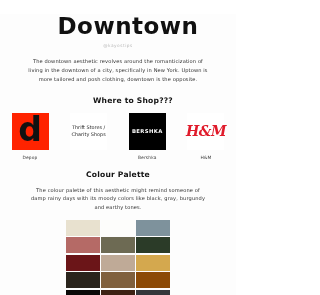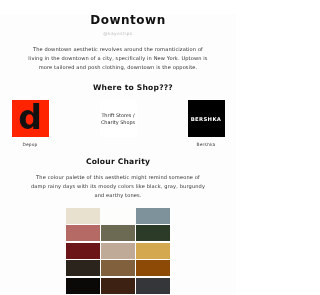--- a/index.html
+++ b/index.html
@@ -22,21 +22,21 @@
     position: relative;
     box-sizing: border-box;
     padding: 0;
     background: #fdfdfd;
   }
 
   
   .title {
     text-align: center;
     font-family: "DejaVu Sans", sans-serif;
-    font-size: 12px;
+    font-size: 23px;
     font-weight: 700;
     letter-spacing: 0.5px;
     color: #111111;
     margin: 14px 0 0 0;
     line-height: 1.1;
     padding-left: 20px;
   }
   .handle {
     text-align: center;
     font-size: 4.3px;
@@ -207,24 +207,30 @@
     </div>
 
 
     <div class="brand-cell">
       <div class="logo-box logo-bershka">
         <span class="glyph">BERSHKA</span>
       </div>
       <div class="brand-caption">Bershka</div>
     </div>
 
+    <div class="brand-cell">
+      <div class="logo-box logo-hm">
+        <span class="glyph">H&amp;M</span>
+      </div>
+      <div class="brand-caption">H&amp;M</div>
+    </div>
 
   </div>
 
-  <h2 class="section-heading heading-palette">Colour Charity</h2>
+  <h2 class="section-heading heading-palette">Colour Palette</h2>
   <p class="palette-desc">The colour palette of this aesthetic might remind someone of damp rainy days with its moody colors like black, gray, burgundy and earthy tones.</p>
 
   <div class="swatch-grid" id="swatch-grid">
       <div class="swatch" style="background: rgb(232, 225, 207);"></div>
       <div class="swatch" style="background: rgb(253, 253, 251);"></div>
       <div class="swatch" style="background: rgb(126, 146, 156);"></div>
       <div class="swatch" style="background: rgb(181, 106, 102);"></div>
       <div class="swatch" style="background: rgb(109, 106, 83);"></div>
       <div class="swatch" style="background: rgb(43, 59, 40);"></div>
       <div class="swatch" style="background: rgb(107, 21, 24);"></div>

